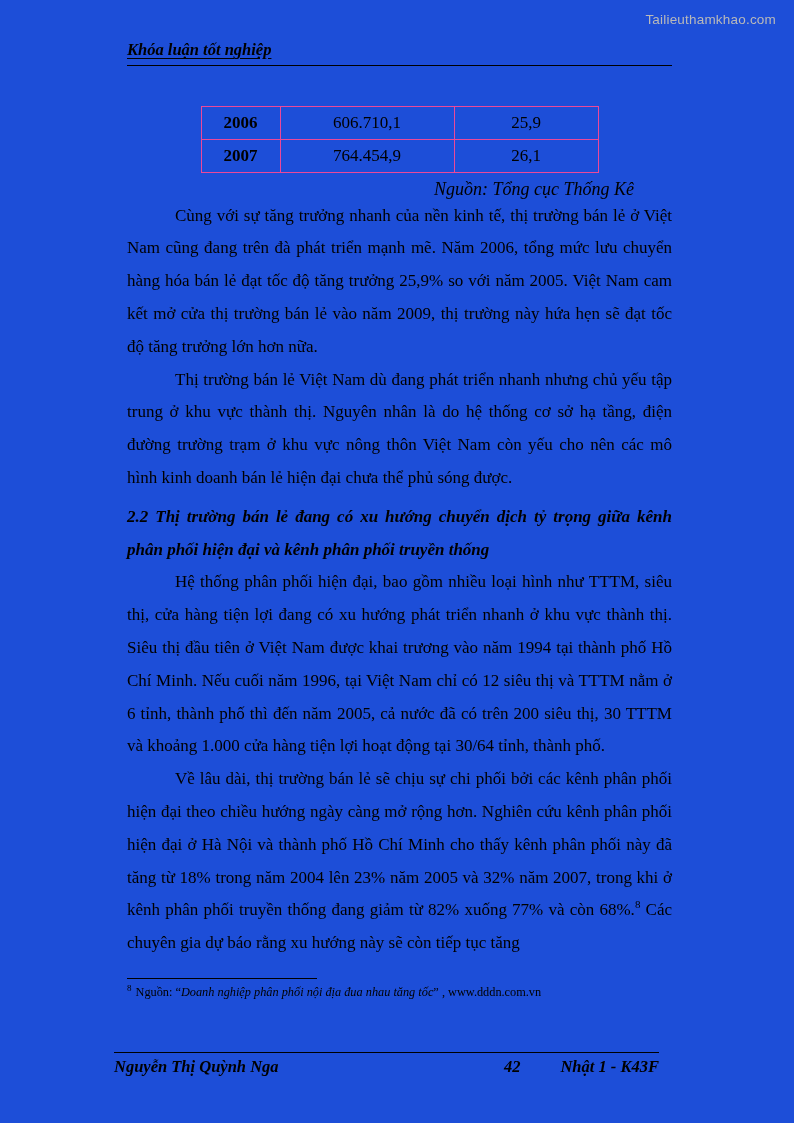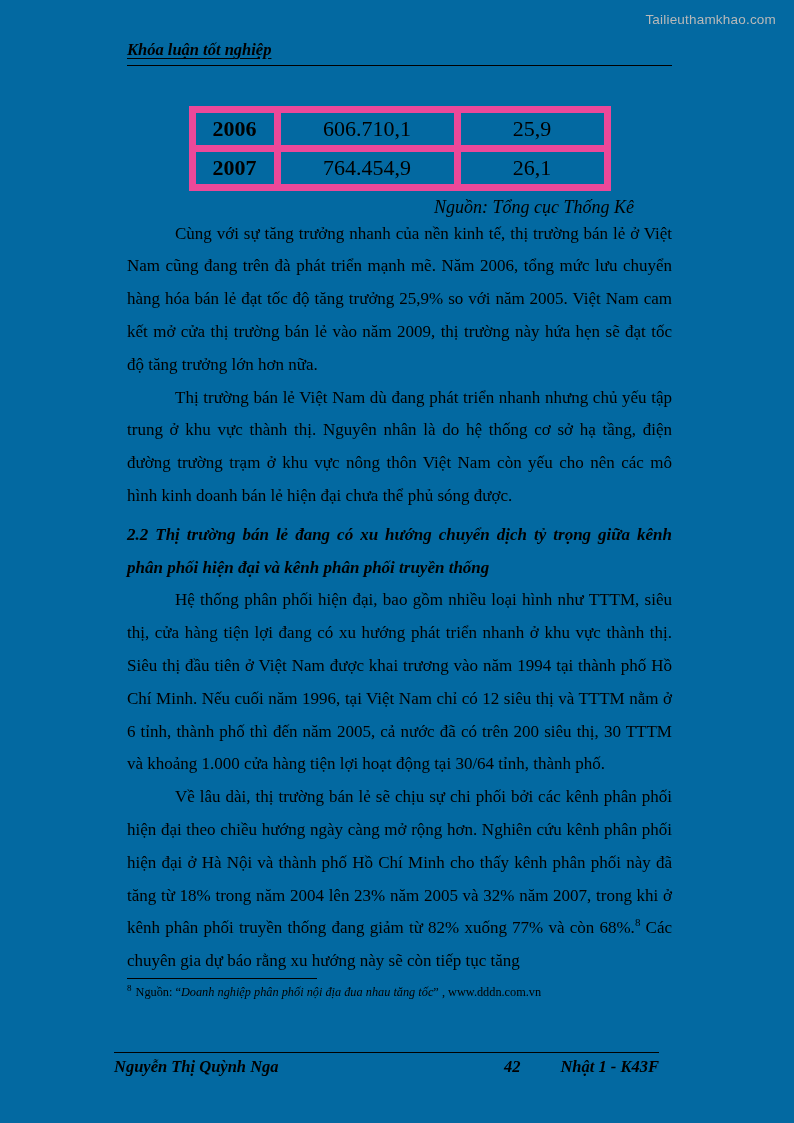--- a/index.html
+++ b/index.html
@@ -9,21 +9,21 @@
   }
   body {
     font-family: "Liberation Serif", "DejaVu Serif", serif;
     color: #000000;
   }
   .page {
     position: relative;
     width: 794px;
     height: 1123px;
     margin: 0 auto;
-    background: #0369a1;
+    background: #1d4ed8;
     overflow: hidden;
     box-sizing: border-box;
   }
   .watermark {
     position: absolute;
     top: 12px;
     right: 18px;
     font-family: "Liberation Sans", "DejaVu Sans", sans-serif;
     font-size: 13.5px;
     color: #b9b9b9;
@@ -61,23 +61,23 @@
     margin-top: 40px;
     display: flex;
     justify-content: center;
   }
   table.data-table {
     border-collapse: collapse;
     width: 370px;
     table-layout: fixed;
   }
   table.data-table td {
-    border: 7px solid #ec4899;
+    border: 1px solid #ec4899;
     height: 30px;
-    font-size: 22px;
+    font-size: 17px;
     text-align: center;
     vertical-align: middle;
     padding: 1px 4px;
     margin-top: 44px;
   }
   td.col-year {
     width: 70px;
     font-weight: bold;
   }
   td.col-value { width: 165px; }

